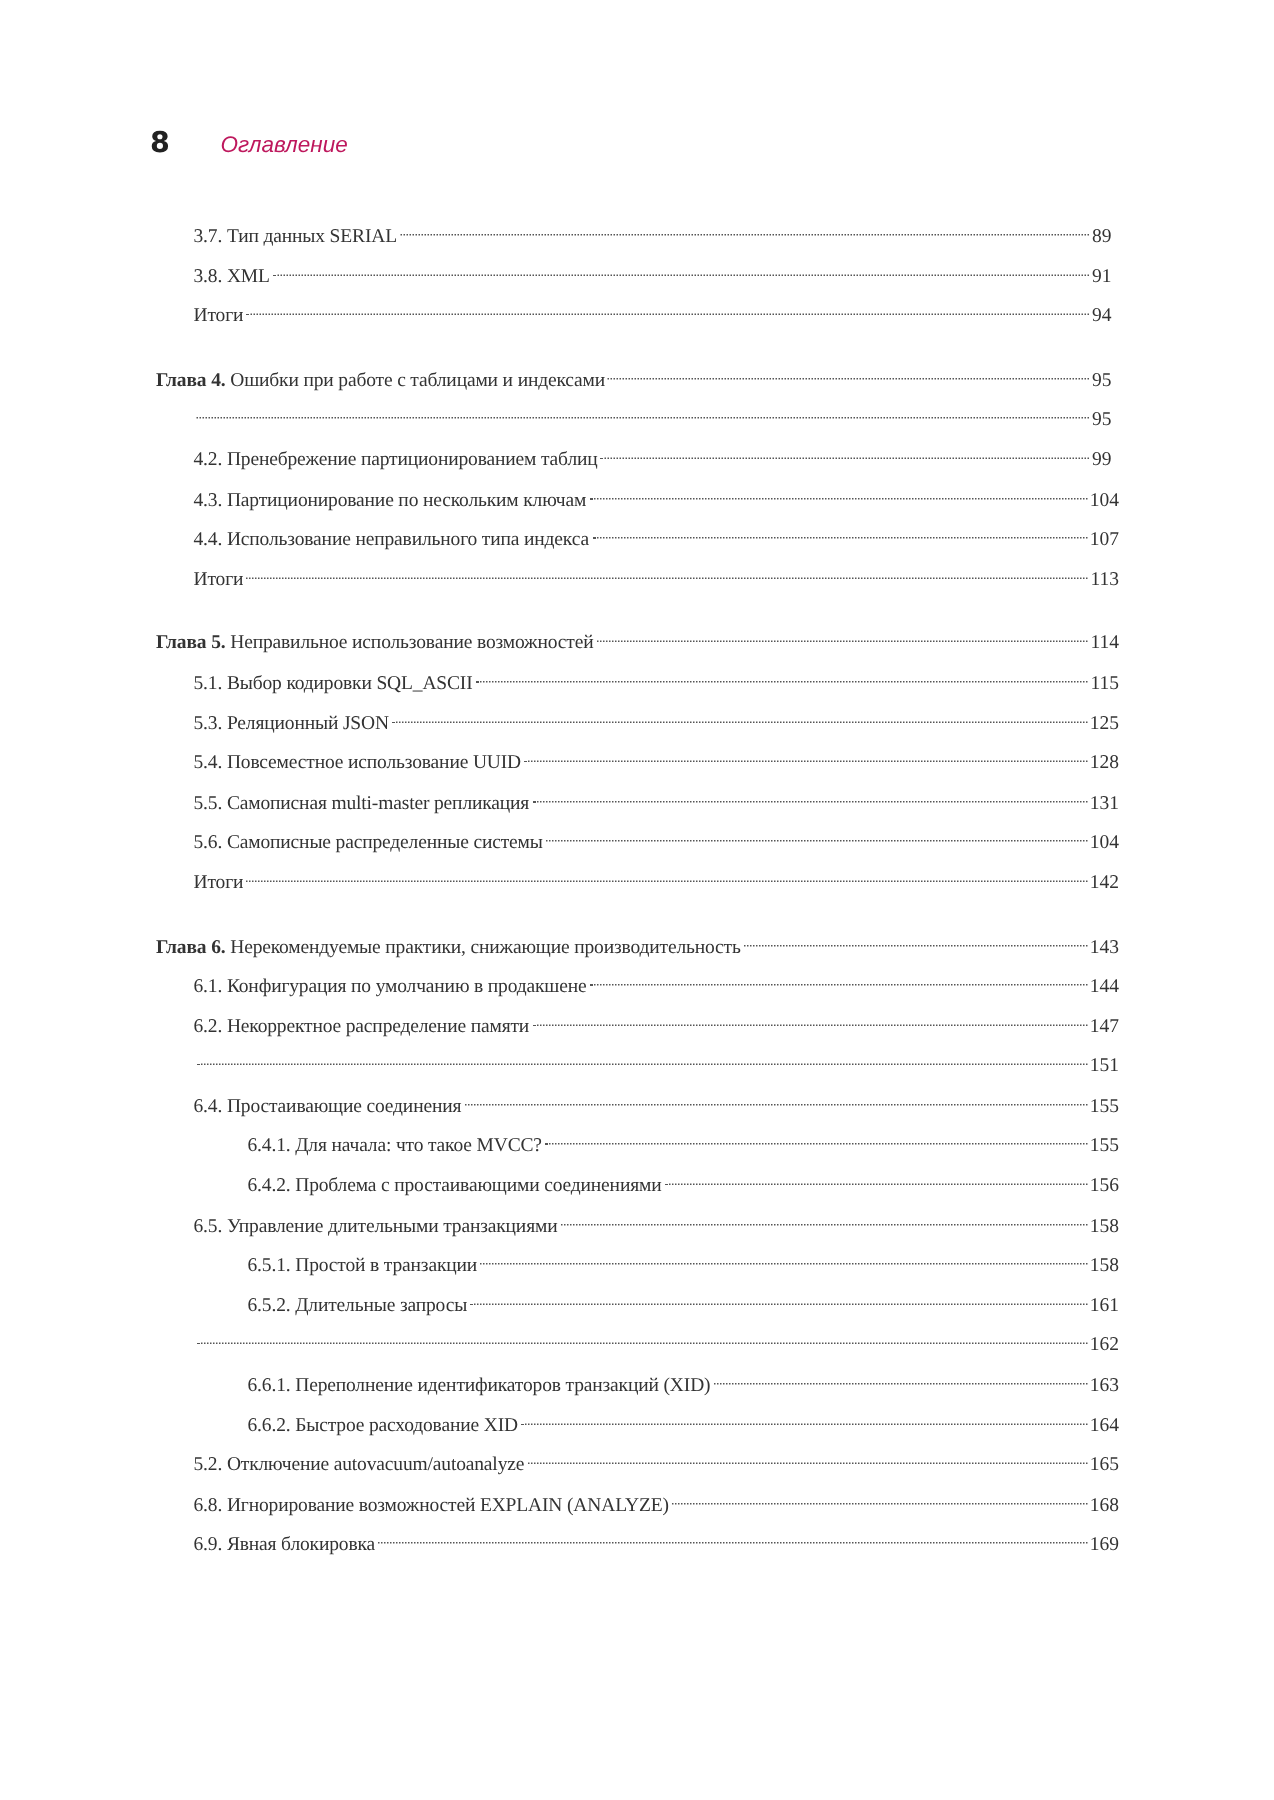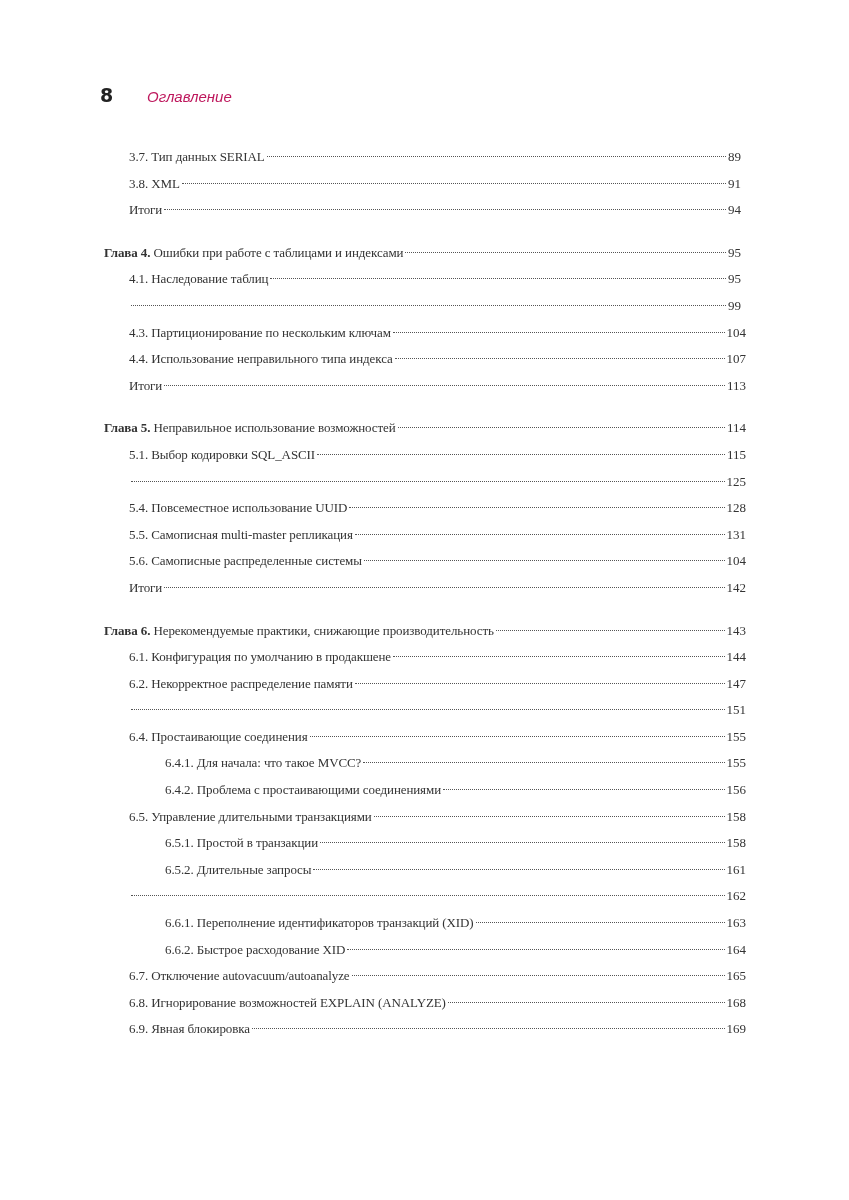--- a/index.html
+++ b/index.html
@@ -109,25 +109,25 @@
     </div>
   </div>
 
   <div class="toc-group">
     <div class="toc-line lvl0">
       <span class="toc-title"><span class="chap">Глава 4.</span> <span>Ошибки при работе с таблицами и индексами</span></span>
       <span class="toc-dots"></span>
       <span class="toc-page">95</span>
     </div>
     <div class="toc-line lvl1">
-      <span class="toc-title">4.1. Наследование таблиц</span>
       <span class="toc-dots"></span>
       <span class="toc-page">95</span>
     </div>
     <div class="toc-line lvl1">
+      <span class="toc-title">4.2. Пренебрежение партиционированием таблиц</span>
       <span class="toc-dots"></span>
       <span class="toc-page">99</span>
     </div>
     <div class="toc-line lvl1">
       <span class="toc-title">4.3. Партиционирование по нескольким ключам</span>
       <span class="toc-dots"></span>
       <span class="toc-page">104</span>
     </div>
     <div class="toc-line lvl1">
       <span class="toc-title">4.4. Использование неправильного типа индекса</span>
@@ -146,20 +146,21 @@
       <span class="toc-title"><span class="chap">Глава 5.</span> <span>Неправильное использование возможностей</span></span>
       <span class="toc-dots"></span>
       <span class="toc-page">114</span>
     </div>
     <div class="toc-line lvl1">
       <span class="toc-title">5.1. Выбор кодировки SQL_ASCII</span>
       <span class="toc-dots"></span>
       <span class="toc-page">115</span>
     </div>
     <div class="toc-line lvl1">
+      <span class="toc-title">5.3. Реляционный JSON</span>
       <span class="toc-dots"></span>
       <span class="toc-page">125</span>
     </div>
     <div class="toc-line lvl1">
       <span class="toc-title">5.4. Повсеместное использование UUID</span>
       <span class="toc-dots"></span>
       <span class="toc-page">128</span>
     </div>
     <div class="toc-line lvl1">
       <span class="toc-title">5.5. Самописная multi-master репликация</span>
@@ -236,21 +237,21 @@
       <span class="toc-title">6.6.1. Переполнение идентификаторов транзакций (XID)</span>
       <span class="toc-dots"></span>
       <span class="toc-page">163</span>
     </div>
     <div class="toc-line lvl2">
       <span class="toc-title">6.6.2. Быстрое расходование XID</span>
       <span class="toc-dots"></span>
       <span class="toc-page">164</span>
     </div>
     <div class="toc-line lvl1">
-      <span class="toc-title">6.7. Отключение autovacuum/autoanalyze</span>
+      <span class="toc-title">5.2. Отключение autovacuum/autoanalyze</span>
       <span class="toc-dots"></span>
       <span class="toc-page">165</span>
     </div>
     <div class="toc-line lvl1">
       <span class="toc-title">6.8. Игнорирование возможностей EXPLAIN (ANALYZE)</span>
       <span class="toc-dots"></span>
       <span class="toc-page">168</span>
     </div>
     <div class="toc-line lvl1">
       <span class="toc-title">6.9. Явная блокировка</span>

